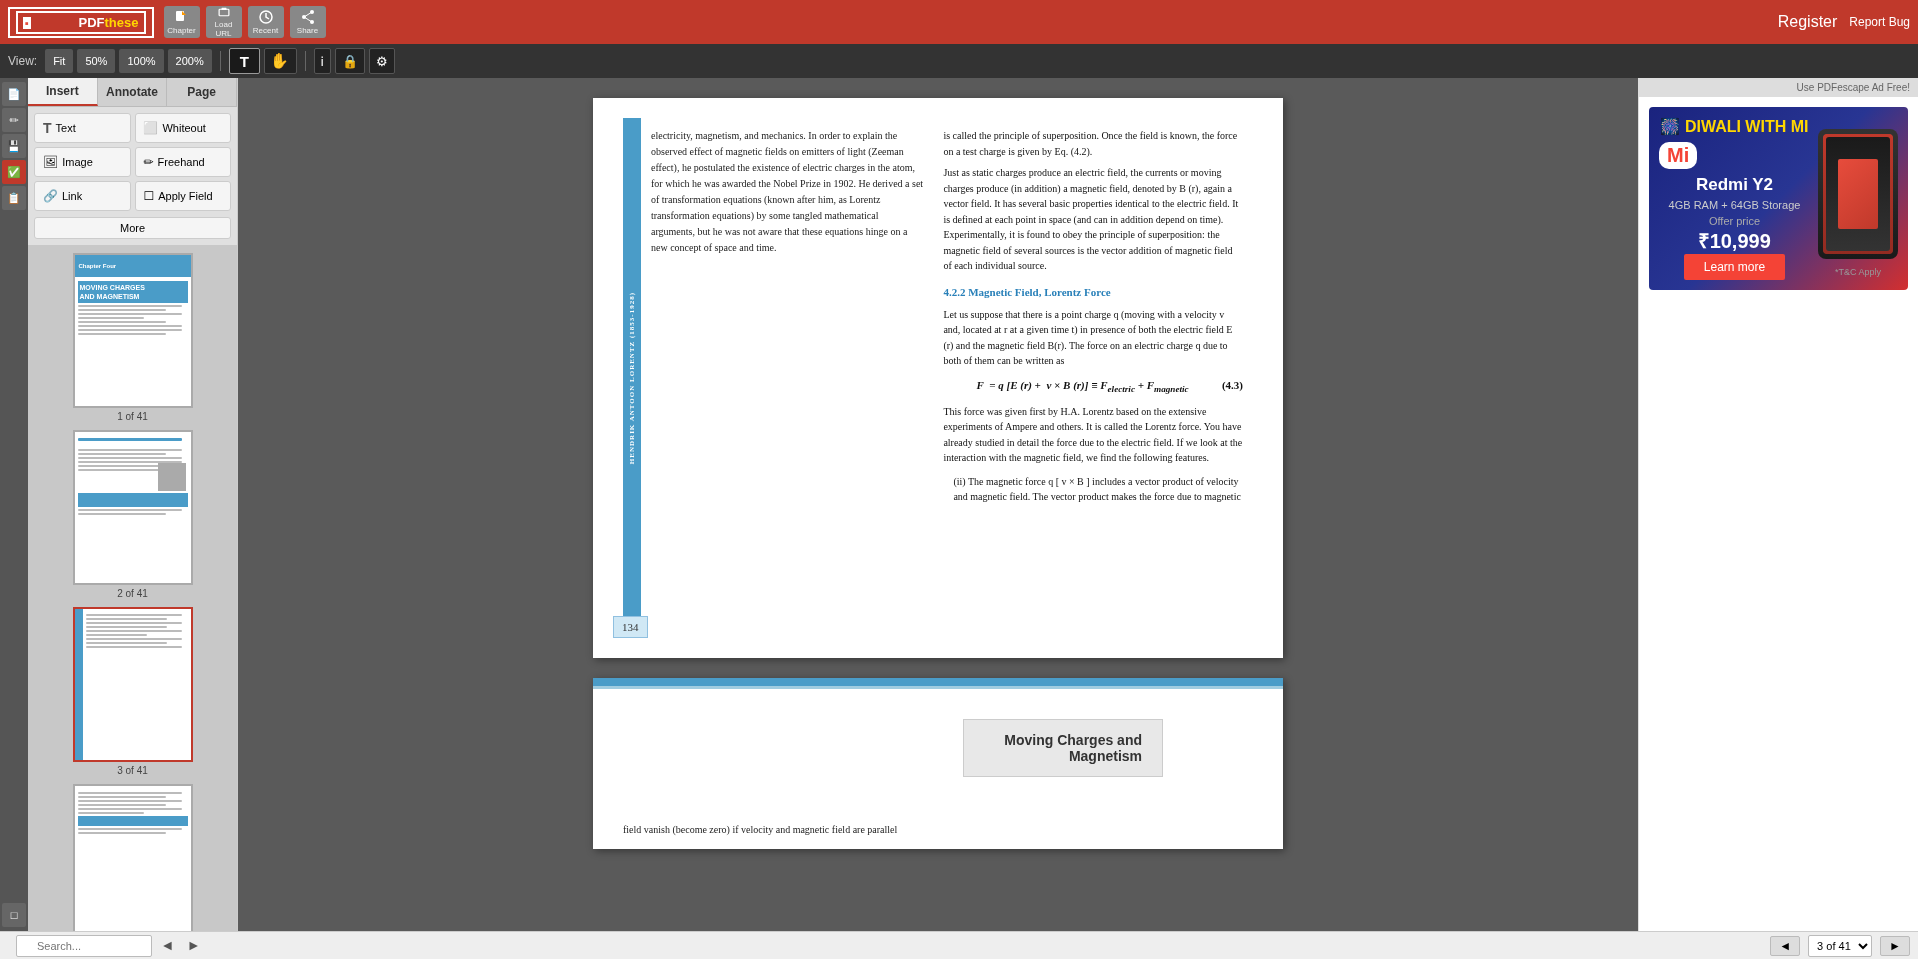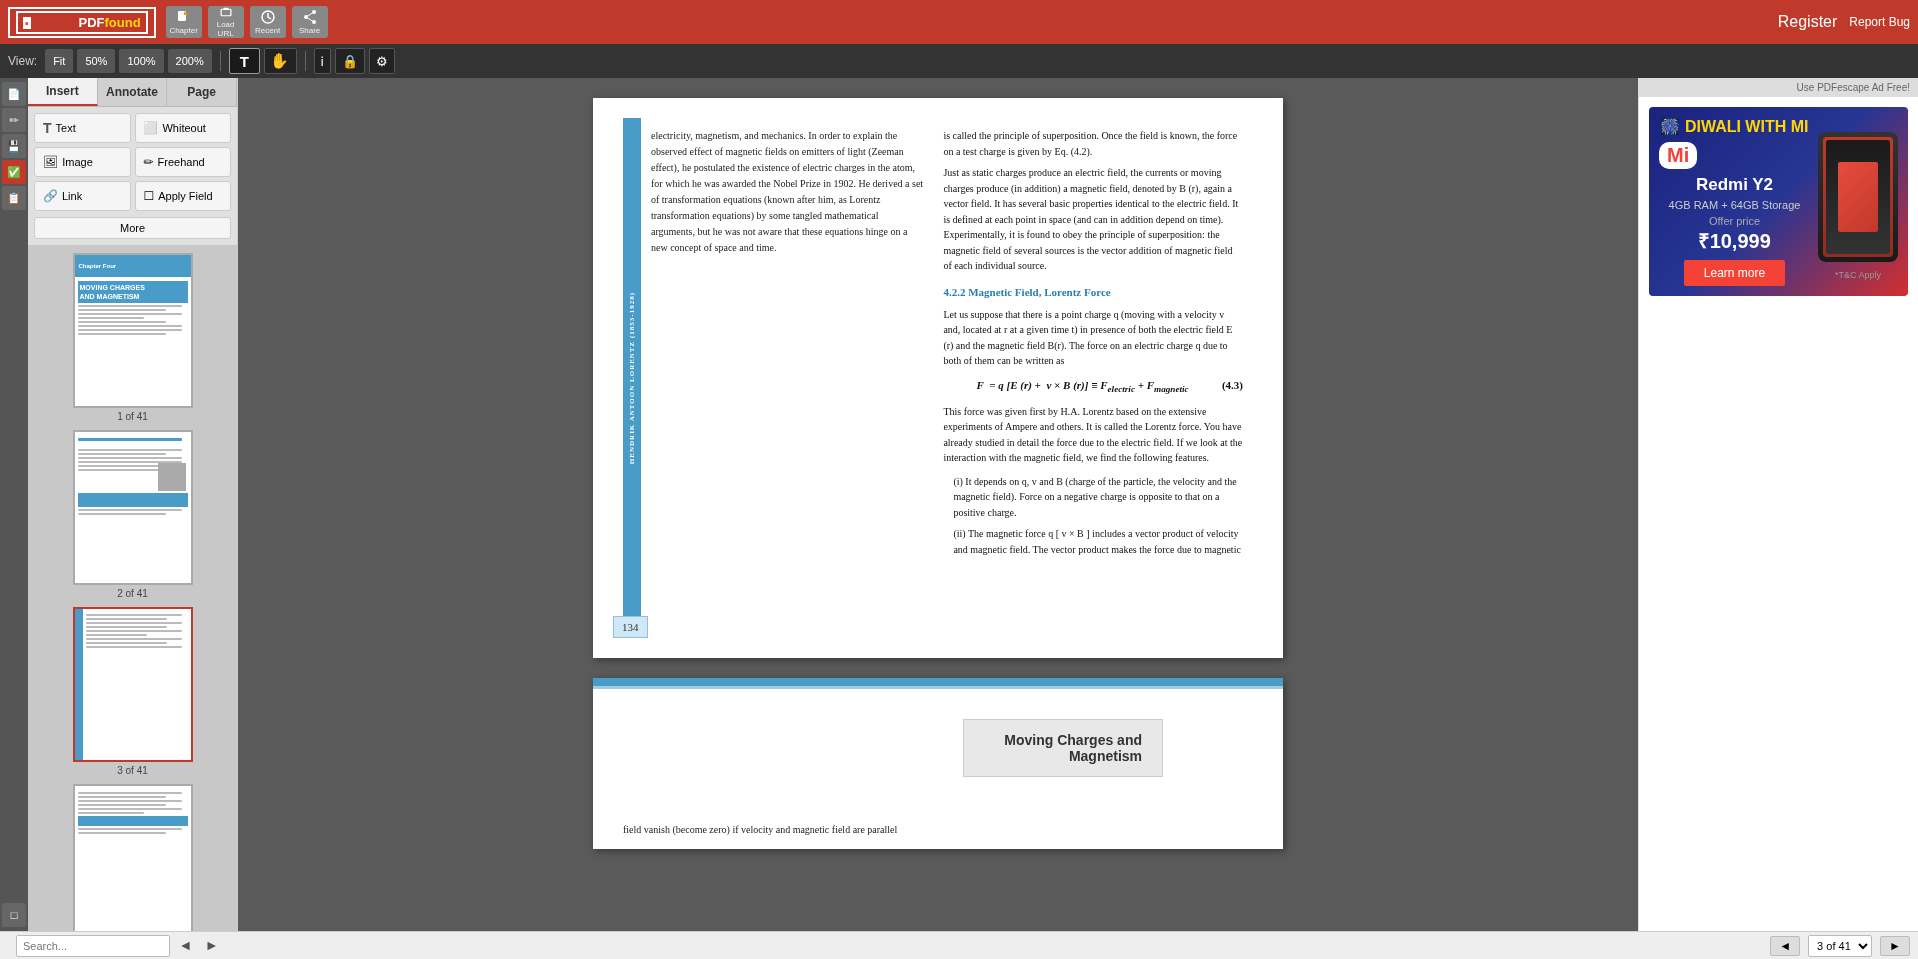--- a/index.html
+++ b/index.html
@@ -368,21 +368,20 @@
     .ad-offer { font-size: 11px; color: #aaa; }
     .ad-price { font-size: 20px; font-weight: bold; color: white; }
     .ad-learn-btn {
       background: #f44336;
       color: white;
       border: none;
       padding: 6px 20px;
       border-radius: 2px;
       font-size: 12px;
       cursor: pointer;
-      margin-top: 6px;
     }
     .ad-save-badge {
       position: absolute;
       right: 10px;
       top: 40%;
       background: #f44336;
       color: white;
       border-radius: 50%;
       width: 50px;
       height: 50px;
@@ -474,21 +473,21 @@
     }
   </style>
 </head>
 <body>
 
 <div id="topbar">
   <div id="logo">
     <span style="background:#c0392b; border:2px solid white; padding:2px 5px; display:flex; align-items:center; gap:1px;">
       <span style="color:white; font-size:13px; font-weight:bold; font-family:Arial;">
         <span style="color:#e74c3c; background:white; padding:0 2px; font-size:11px;">▪</span>
-        <span style="color:white; font-weight:bold;margin-left:44px;">PDF</span><span style="color:#ffd700; font-weight:bold;">found</span>
+        <span style="color:white; font-weight:bold;margin-left:44px;">PDF</span><span style="color:#ffd700; font-weight:bold;">these</span>
       </span>
     </span>
   </div>
 
   <button class="top-icon-btn">
     <svg viewBox="0 0 16 16">
         <rect x="2" y="2" width="8" height="10" fill="white" rx="1"></rect>
         <polygon points="8,2 12,6 8,6" fill="#f90"></polygon>
       </svg>
     <span>Chapter</span>
@@ -695,21 +694,20 @@
           <div class="page3-right-col">
             <p style="font-family:'Times New Roman',serif; margin-bottom:6px;">is called the principle of superposition. Once the field is known, the force on a test charge is given by Eq. (4.2).</p>
             <p style="font-family:'Times New Roman',serif; margin-bottom:10px;">Just as static charges produce an electric field, the currents or moving charges produce (in addition) a magnetic field, denoted by B (r), again a vector field. It has several basic properties identical to the electric field. It is defined at each point in space (and can in addition depend on time). Experimentally, it is found to obey the principle of superposition: the magnetic field of several sources is the vector addition of magnetic field of each individual source.</p>
             <p class="section-heading">4.2.2  Magnetic Field,  Lorentz  Force</p>
             <p style="font-family:'Times New Roman',serif; margin-bottom:8px;">Let us suppose that there is  a point charge q (moving with a velocity v and, located at r at a given time t) in presence of both the electric field E (r) and the magnetic field B(r).  The force on an electric charge q due to both of them can be written as</p>
             <div class="formula-block">
               <span style="font-family:'Times New Roman',serif; font-style:italic; font-weight:bold;">F &nbsp;= q [<b>E</b> (r) + &nbsp;<b>v</b> × <b>B</b> (r)] ≡ F<sub>electric</sub> + F<sub>magnetic</sub></span>
               <span style="float:right; font-style:normal;">(4.3)</span>
             </div>
             <p style="font-family:'Times New Roman',serif; margin-bottom:8px;">This force was given first  by H.A. Lorentz based on the extensive experiments of Ampere and others. It is called the Lorentz force. You have already studied in detail the force due to the electric field.  If we look at the interaction with the magnetic field, we find the following features.</p>
-            <p style="font-family:'Times New Roman',serif; margin-bottom:6px; padding-left:10px;">(i)   It depends on q, v and B (charge of the particle, the velocity and the magnetic field). Force on a negative charge is opposite to that on a positive charge.</p>
             <p style="font-family:'Times New Roman',serif; padding-left:10px;">(ii)  The magnetic force q [ v × B ] includes a vector product of velocity and magnetic field. The vector product makes the force due to magnetic</p>
           </div>
         </div>
 
         <div class="page-num-badge">134</div>
       </div>
     </div>
 
     <div class="page4-partial">
       <div class="page4-content">
@@ -763,21 +761,21 @@
           </div>
         </div>
       </div>
     </div>
   </div>
 
 </div>
 
 <div id="bottombar">
   <div id="search-bar">
-    <input type="text" id="search-input" placeholder="Search..." style="border: 1px solid rgb(187, 187, 187); border-radius: 2px; padding: 2px 6px; font-size: 11px; height: 22px; width: 154px;">
+    <input type="text" id="search-input" placeholder="Search..." style="border: 1px solid rgb(187, 187, 187); border-radius: 2px; padding: 2px 20px; font-size: 11px; height: 22px; width: 136px;">
     <button class="bb-search-nav">◄</button>
     <button class="bb-search-nav">►</button>
   </div>
   <div style="flex:1;"></div>
   <button class="bb-nav-btn">◄</button>
   <select class="bb-page-select">
     <option>3 of 41</option>
   </select>
   <button class="bb-nav-btn">►</button>
 </div>

